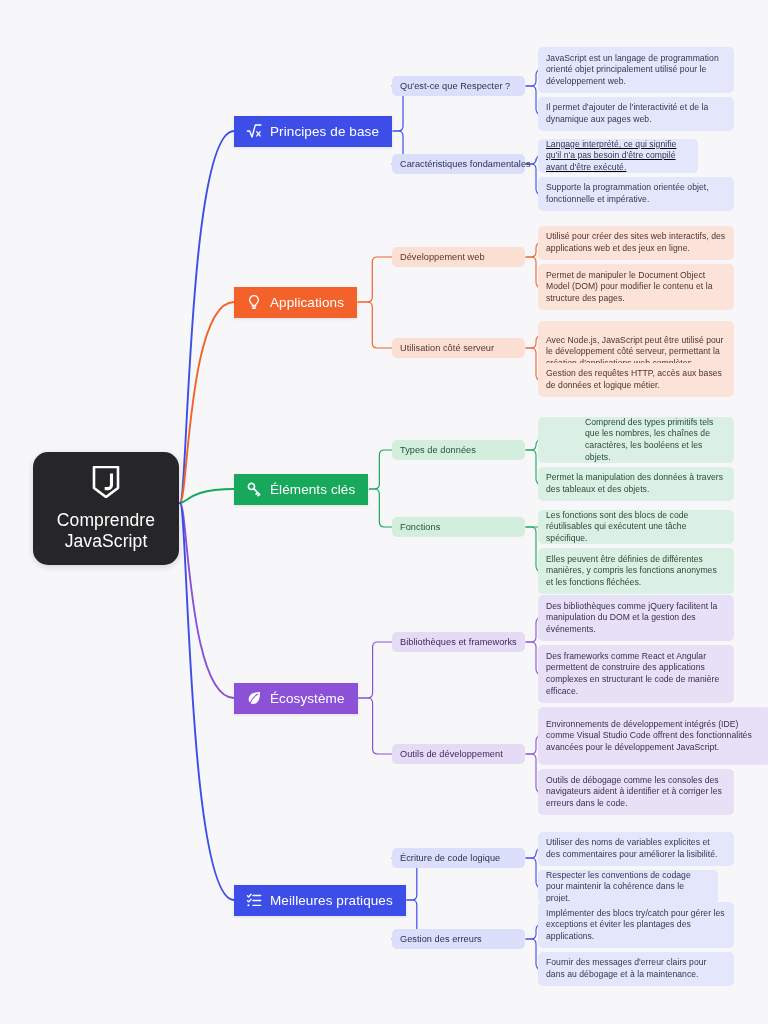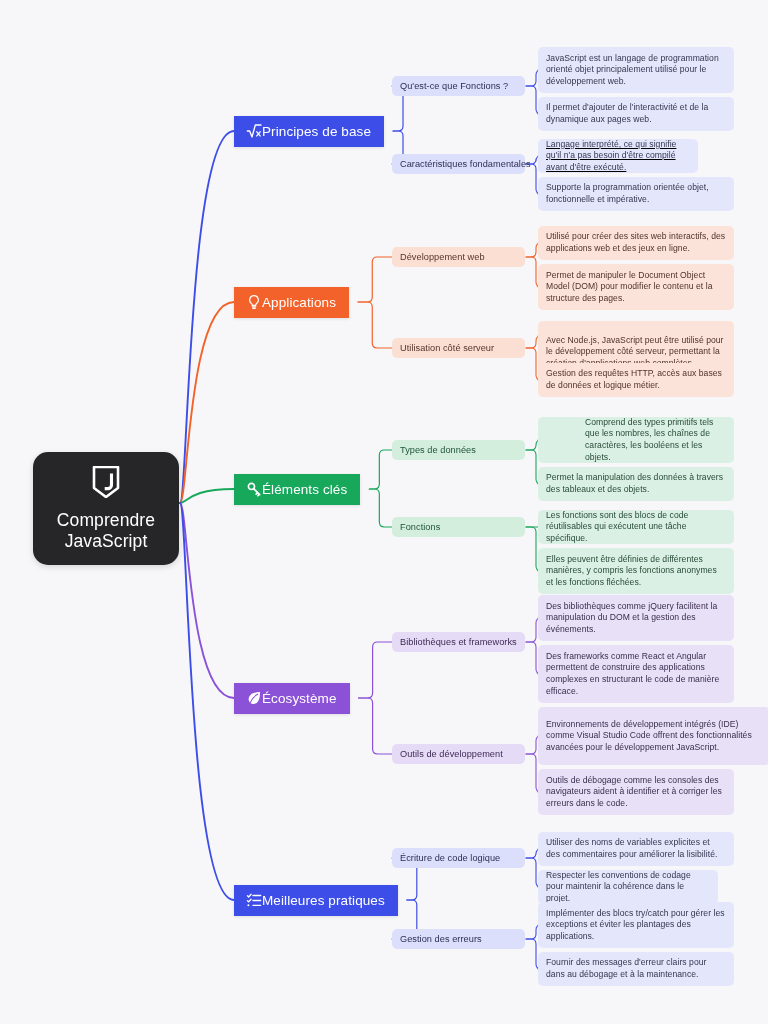--- a/index.html
+++ b/index.html
@@ -44,20 +44,21 @@
     letter-spacing: .1px;
     white-space: pre-line;
   }
 
   
   .branch {
     height: 31px;
     border-radius: 0;
     display: flex; align-items: center;
     padding: 0 13px 0 11px;
+    gap: 8px;
     box-shadow: 0 1px 3px rgba(0,0,0,.10);
   }
   .branch .branch-label {
     color: #ffffff;
     font-size: 13.5px;
     font-weight: 500;
     white-space: nowrap;
     letter-spacing: .1px;
   }
   .branch .branch-icon {
@@ -148,21 +149,21 @@
 <div class="node branch" style="left: 234px; top: 115.5px; background: rgb(61, 78, 232);">
       <span class="branch-icon">
         <svg viewBox="0 0 24 24" width="16" height="16">
           <path d="M2 12 L5.5 12 L9 21 L14 3 L22.5 3" fill="none" stroke="#ffffff" stroke-width="2" stroke-linecap="round" stroke-linejoin="round"></path>
           <path d="M16.2 13.2 L21.2 19.4 M21.2 13.2 L16.2 19.4" fill="none" stroke="#ffffff" stroke-width="2" stroke-linecap="round"></path>
         </svg>
       </span>
       <span class="branch-label">Principes de base</span>
     </div>
     <div class="node sub" style="left: 392px; top: 76px; width: 133px; background: rgb(220, 223, 251);">
-      <span class="sub-label" style="color: rgb(43, 47, 85);">Qu'est-ce que Fonctions ?</span>
+      <span class="sub-label" style="color: rgb(43, 47, 85);">Qu'est-ce que Respecter ?</span>
     </div>
     <div class="node leaf" style="left: 538px; top: 47px; width: 196px; height: 46px; background: rgb(228, 230, 252);">
       <span class="leaf-text" style="color: rgb(51, 54, 79);">JavaScript est un langage de programmation orienté objet principalement utilisé pour le développement web.</span>
     </div>
     <div class="node leaf" style="left: 538px; top: 97px; width: 196px; height: 34px; background: rgb(228, 230, 252);">
       <span class="leaf-text" style="color: rgb(51, 54, 79);">Il permet d'ajouter de l'interactivité et de la dynamique aux pages web.</span>
     </div>
     <div class="node sub" style="left: 392px; top: 154px; width: 133px; background: rgb(220, 223, 251);">
       <span class="sub-label" style="color: rgb(43, 47, 85);">Caractéristiques fondamentales</span>
     </div>

